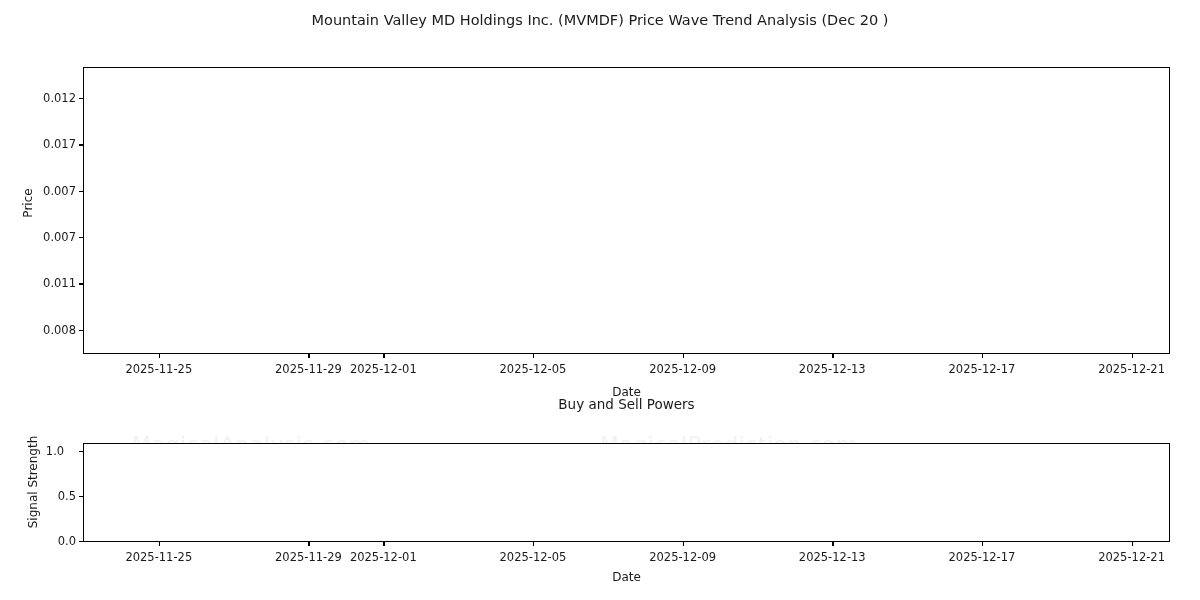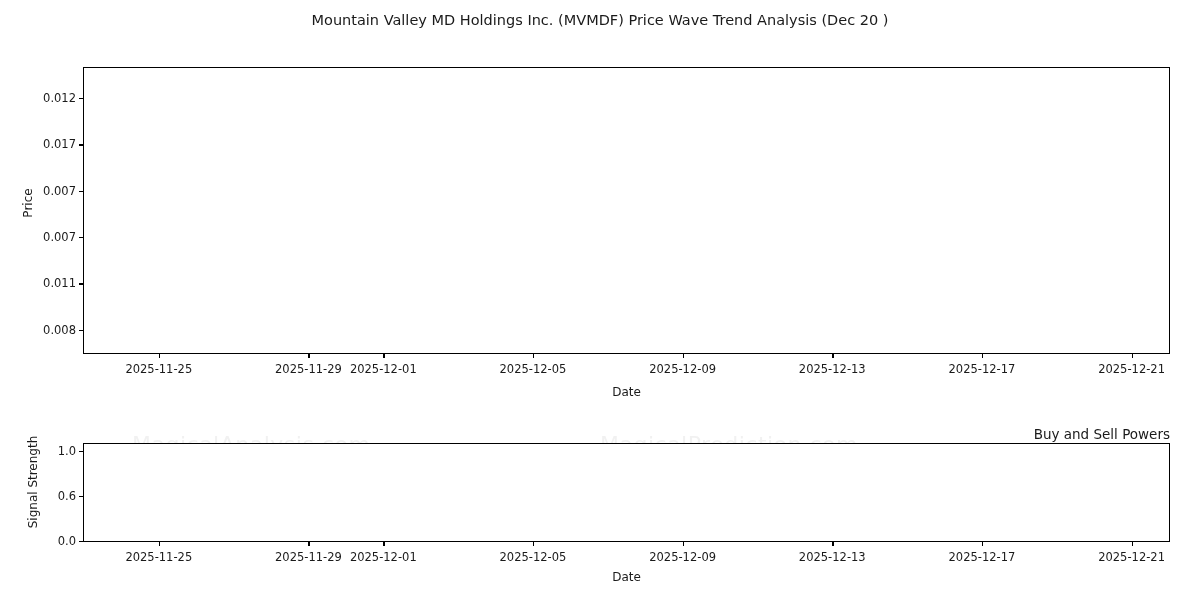--- a/index.html
+++ b/index.html
@@ -6,21 +6,21 @@
   body{width:1200px;height:600px;font-family:"DejaVu Sans",sans-serif;color:#262626;overflow:hidden;}
   #root{position:relative;width:1200px;height:600px;}
 
   .title{position:absolute;left:0;top:10px;width:1200px;text-align:center;font-size:14.5px;line-height:21px;color:#1a1a1a;}
 
   .panel{position:absolute;box-sizing:border-box;background:#fff;border:1.3px solid #000;}
   #price-panel{left:83px;top:67px;width:1087px;height:287px;}
   #power-panel{left:83px;top:443px;width:1087px;height:99px;}
 
   .panel-title{position:absolute;width:1087px;left:83px;text-align:center;font-size:13.5px;color:#1a1a1a;}
-  #power-title{top:426px;text-align:right;}
+  #power-title{top:396px;}
 
   .axis-label{position:absolute;font-size:12px;color:#1a1a1a;}
   .xlabel{width:1087px;text-align:center;left:83px;}
   .ylabel{transform:rotate(-90deg);transform-origin:50% 50%;white-space:nowrap;}
 
   .tick{position:absolute;font-size:11.5px;color:#1a1a1a;transform:translateX(-50%);white-space:nowrap;}
   .ytick{position:absolute;font-size:11.5px;color:#1a1a1a;transform:translateY(-50%);text-align:right;white-space:nowrap;}
 
   .gridh{position:absolute;height:1px;background:#e2e2e2;}
   .gridv{position:absolute;width:1px;background:#e2e2e2;}
@@ -136,22 +136,22 @@
       <div class="tickmark" style="left: 308.483px; top: 542px; width: 1.3px; height: 4px;"></div>
       <div class="tickmark" style="left: 383.31px; top: 542px; width: 1.3px; height: 4px;"></div>
       <div class="tickmark" style="left: 532.966px; top: 542px; width: 1.3px; height: 4px;"></div>
       <div class="tickmark" style="left: 682.621px; top: 542px; width: 1.3px; height: 4px;"></div>
       <div class="tickmark" style="left: 832.276px; top: 542px; width: 1.3px; height: 4px;"></div>
       <div class="tickmark" style="left: 981.931px; top: 542px; width: 1.3px; height: 4px;"></div>
       <div class="tickmark" style="left: 1131.59px; top: 542px; width: 1.3px; height: 4px;"></div>
     </div>
   <div id="power-yticks">
       <div class="ytick" style="left: 34px; width: 42px; top: 541px;">0.0</div>
-      <div class="ytick" style="left: 34px; width: 42px; top: 496.093px;">0.6</div>
-      <div class="ytick" style="left: 34px; width: 42px; top: 451.185px;">1.0</div>
+      <div class="ytick" style="left: 34px; width: 42px; top: 496.093px;">0.5</div>
+      <div class="ytick" style="left: 34px; width: 42px; top: 451.185px; text-align: center;">1.0</div>
     </div>
   <div id="power-xticks">
       <div class="tick" style="left: 158.828px; top: 550px;">2025-11-25</div>
       <div class="tick" style="left: 308.483px; top: 550px;">2025-11-29</div>
       <div class="tick" style="left: 383.31px; top: 550px;">2025-12-01</div>
       <div class="tick" style="left: 532.966px; top: 550px;">2025-12-05</div>
       <div class="tick" style="left: 682.621px; top: 550px;">2025-12-09</div>
       <div class="tick" style="left: 832.276px; top: 550px;">2025-12-13</div>
       <div class="tick" style="left: 981.931px; top: 550px;">2025-12-17</div>
       <div class="tick" style="left: 1131.59px; top: 550px;">2025-12-21</div>

